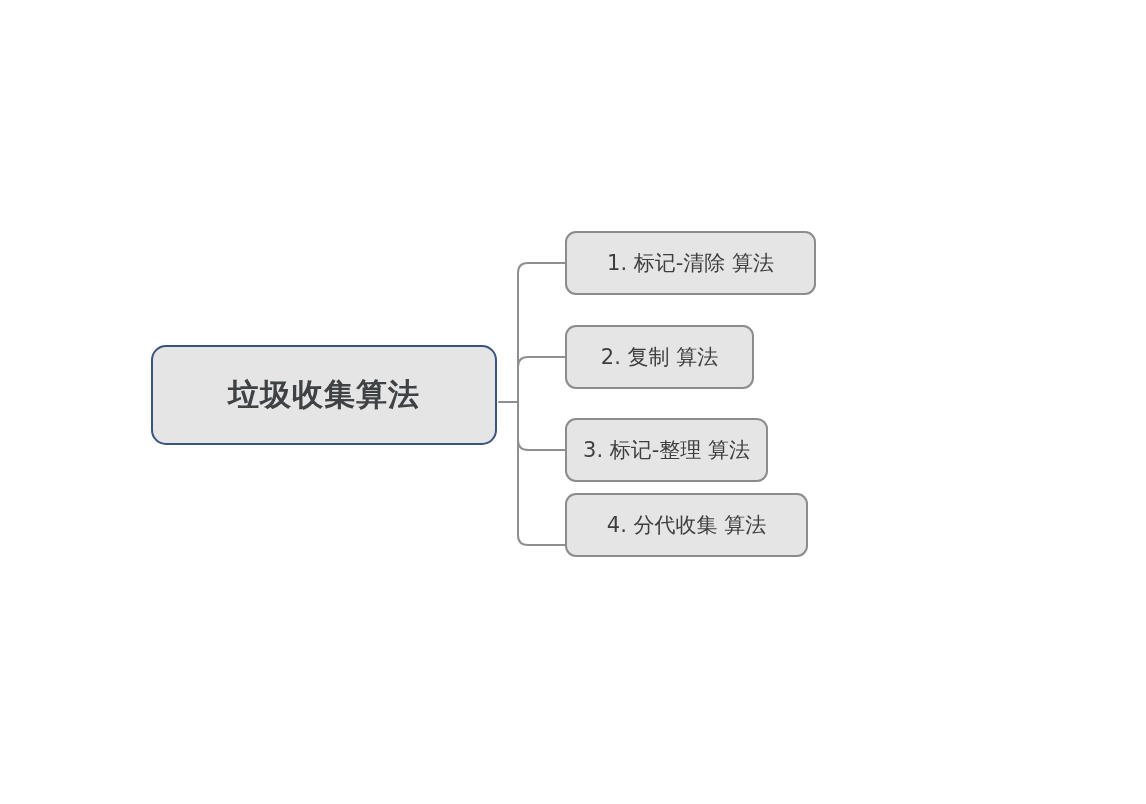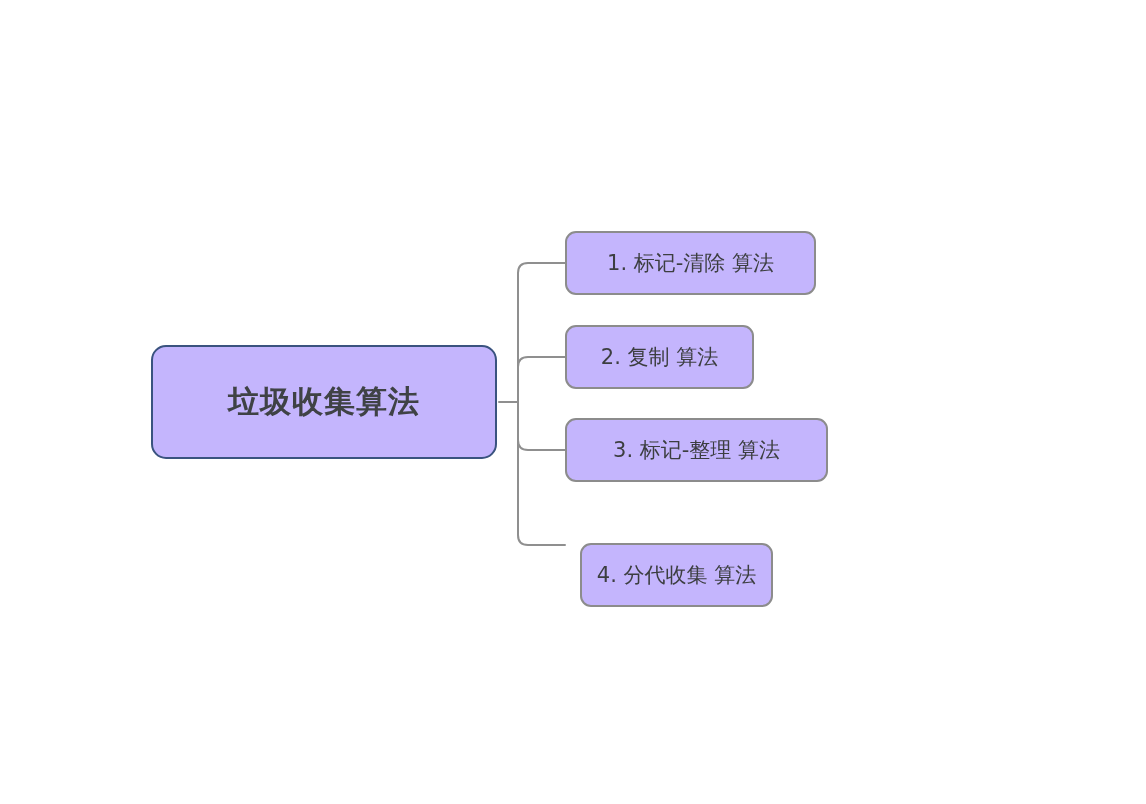--- a/index.html
+++ b/index.html
@@ -24,26 +24,26 @@
     fill: none;
     stroke: #8f8f8f;
     stroke-width: 2;
     stroke-linecap: round;
   }
   .node {
     position: absolute;
     display: flex;
     align-items: center;
     justify-content: center;
-    background: #c4b5fd;
+    background: #e5e5e5;
     cursor: pointer;
   }
   .node-root {
     left: 151px; top: 345px;
-    width: 346px; height: 114px;
+    width: 346px; height: 100px;
     border: 2px solid #3a537f;
     border-radius: 15px;
   }
   .node-root .label {
     font-size: 31px;
     font-weight: 700;
     color: #3f4245;
     letter-spacing: 1px;
     white-space: nowrap;
   }
@@ -53,22 +53,22 @@
     height: 64px;
   }
   .node-child .label {
     font-size: 21px;
     font-weight: 400;
     color: #3c3e40;
     white-space: nowrap;
   }
   .node-child-1 { left: 565px; top: 231px; width: 251px; }
   .node-child-2 { left: 565px; top: 325px; width: 189px; align-items: center; }
-  .node-child-3 { left: 565px; top: 418px; width: 263px; }
-  .node-child-4 { left: 565px; top: 543px; width: 193px; margin-left: 15px; }
+  .node-child-3 { left: 565px; top: 418px; width: 203px; }
+  .node-child-4 { left: 565px; top: 493px; width: 243px; }
 </style>
 </head>
 <body>
 
 <div class="canvas">
 
   <svg class="connectors" viewBox="0 0 1146 804" xmlns="http://www.w3.org/2000/svg">
     <path d="M 499 402 L 518 402"></path>
     <path d="M 518 402 L 518 273 Q 518 263 528 263 L 565 263"></path>
     <path d="M 518 402 L 518 367 Q 518 357 528 357 L 565 357"></path>

